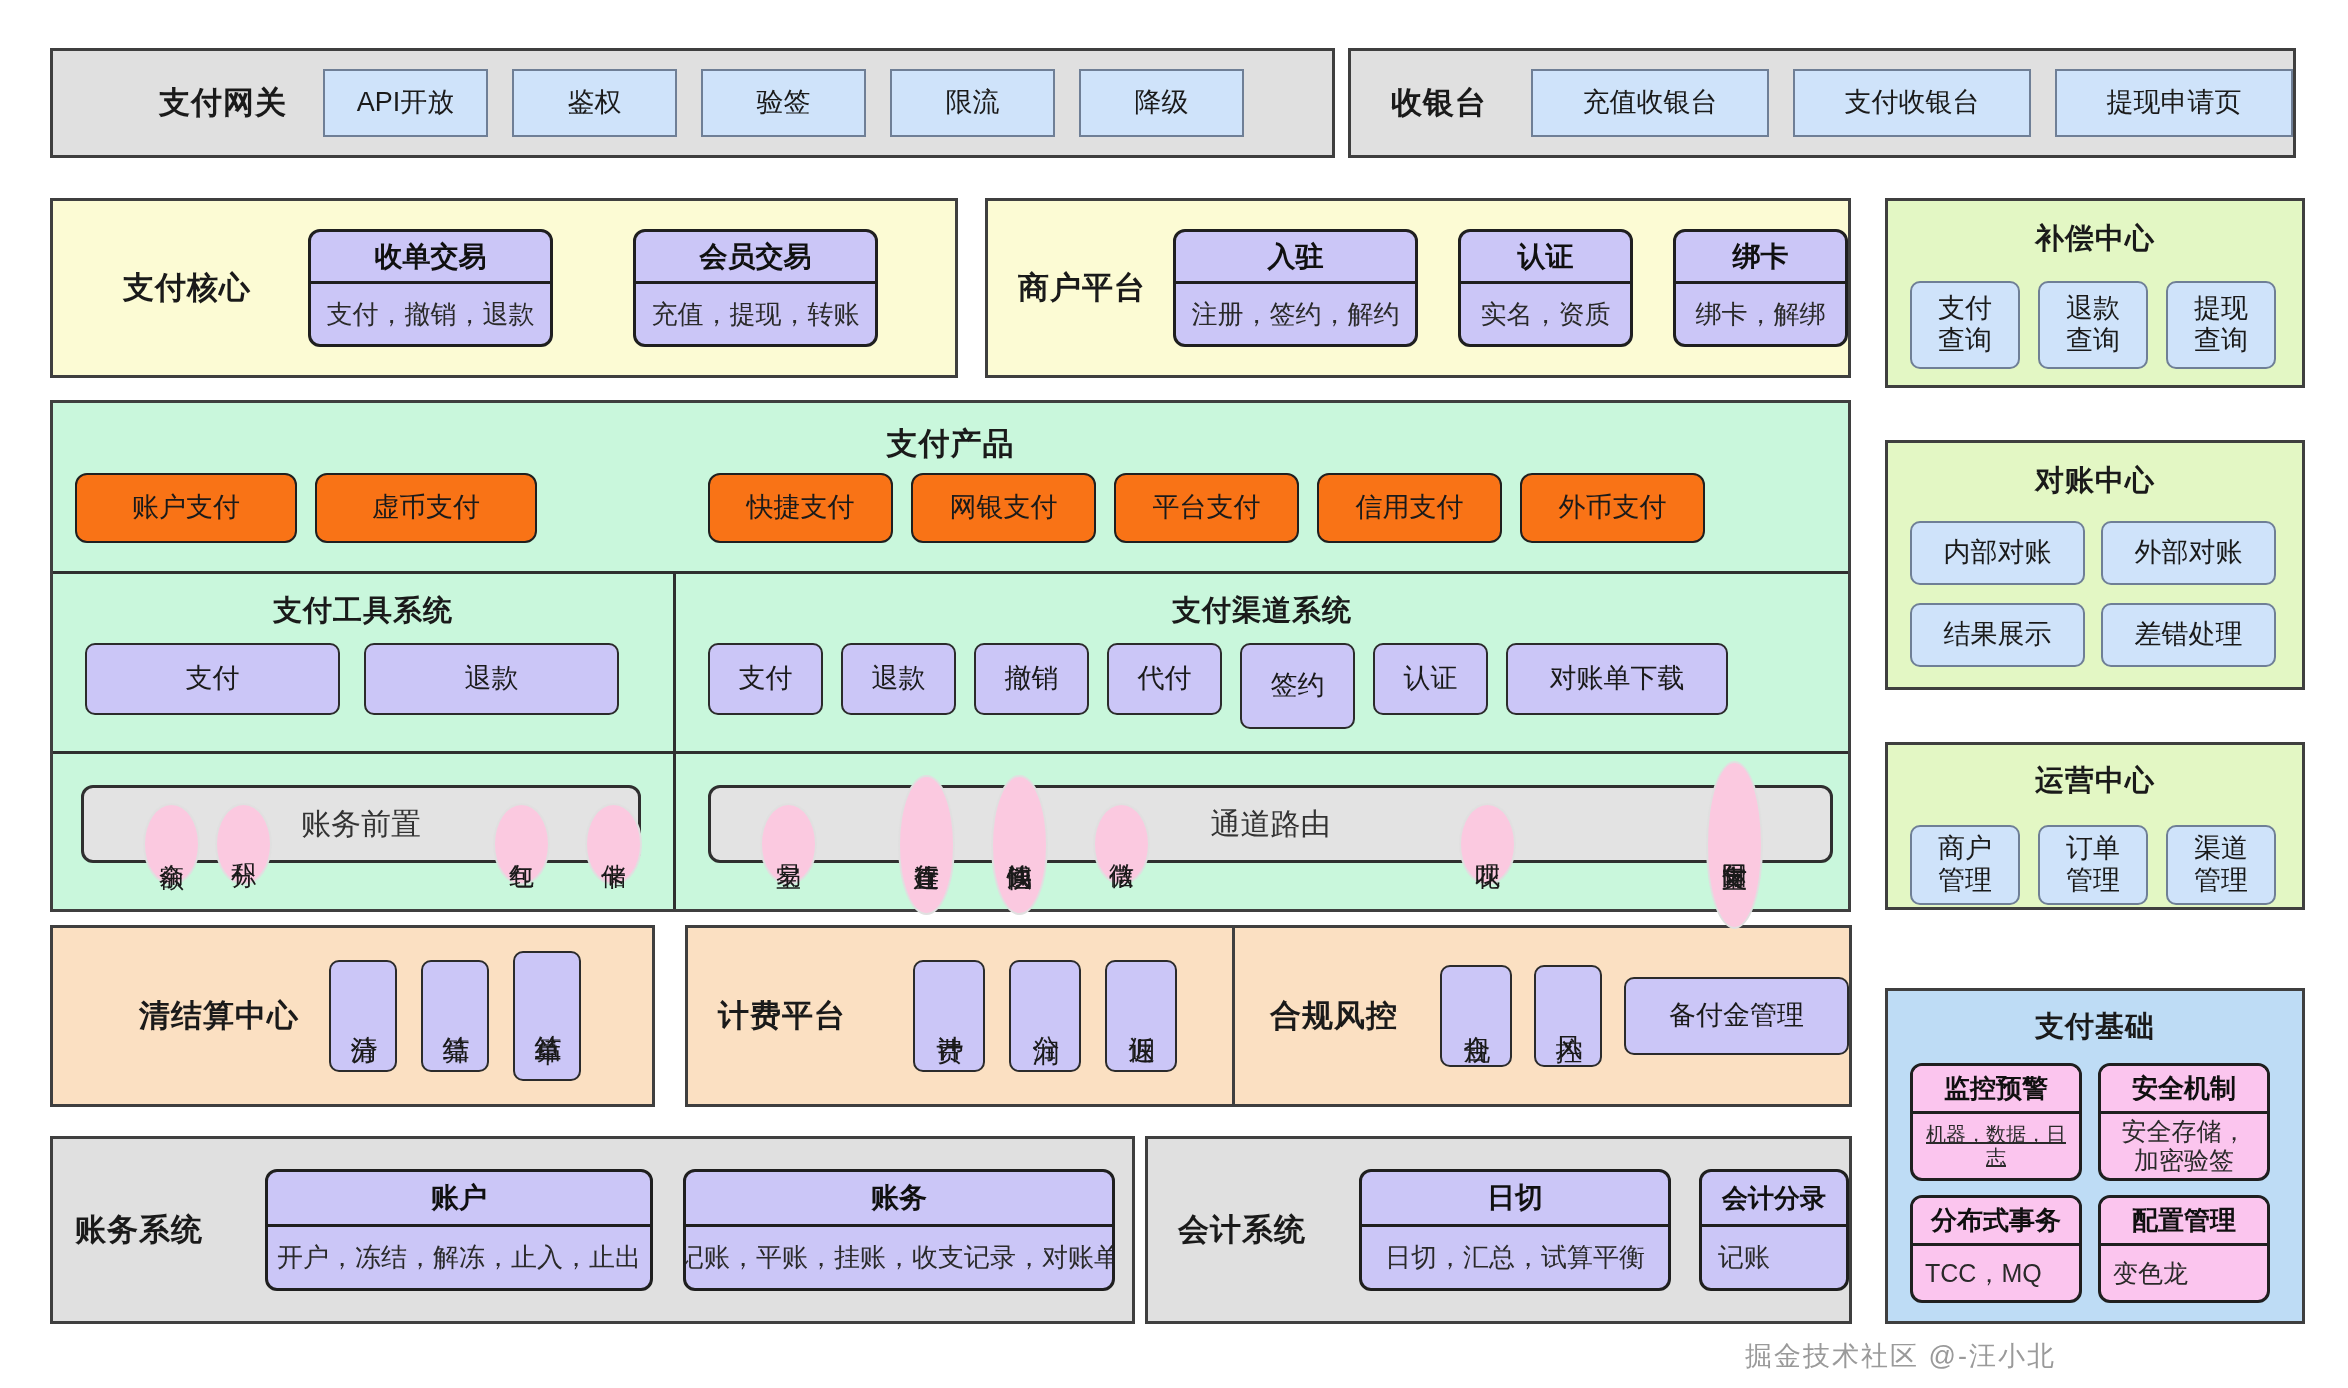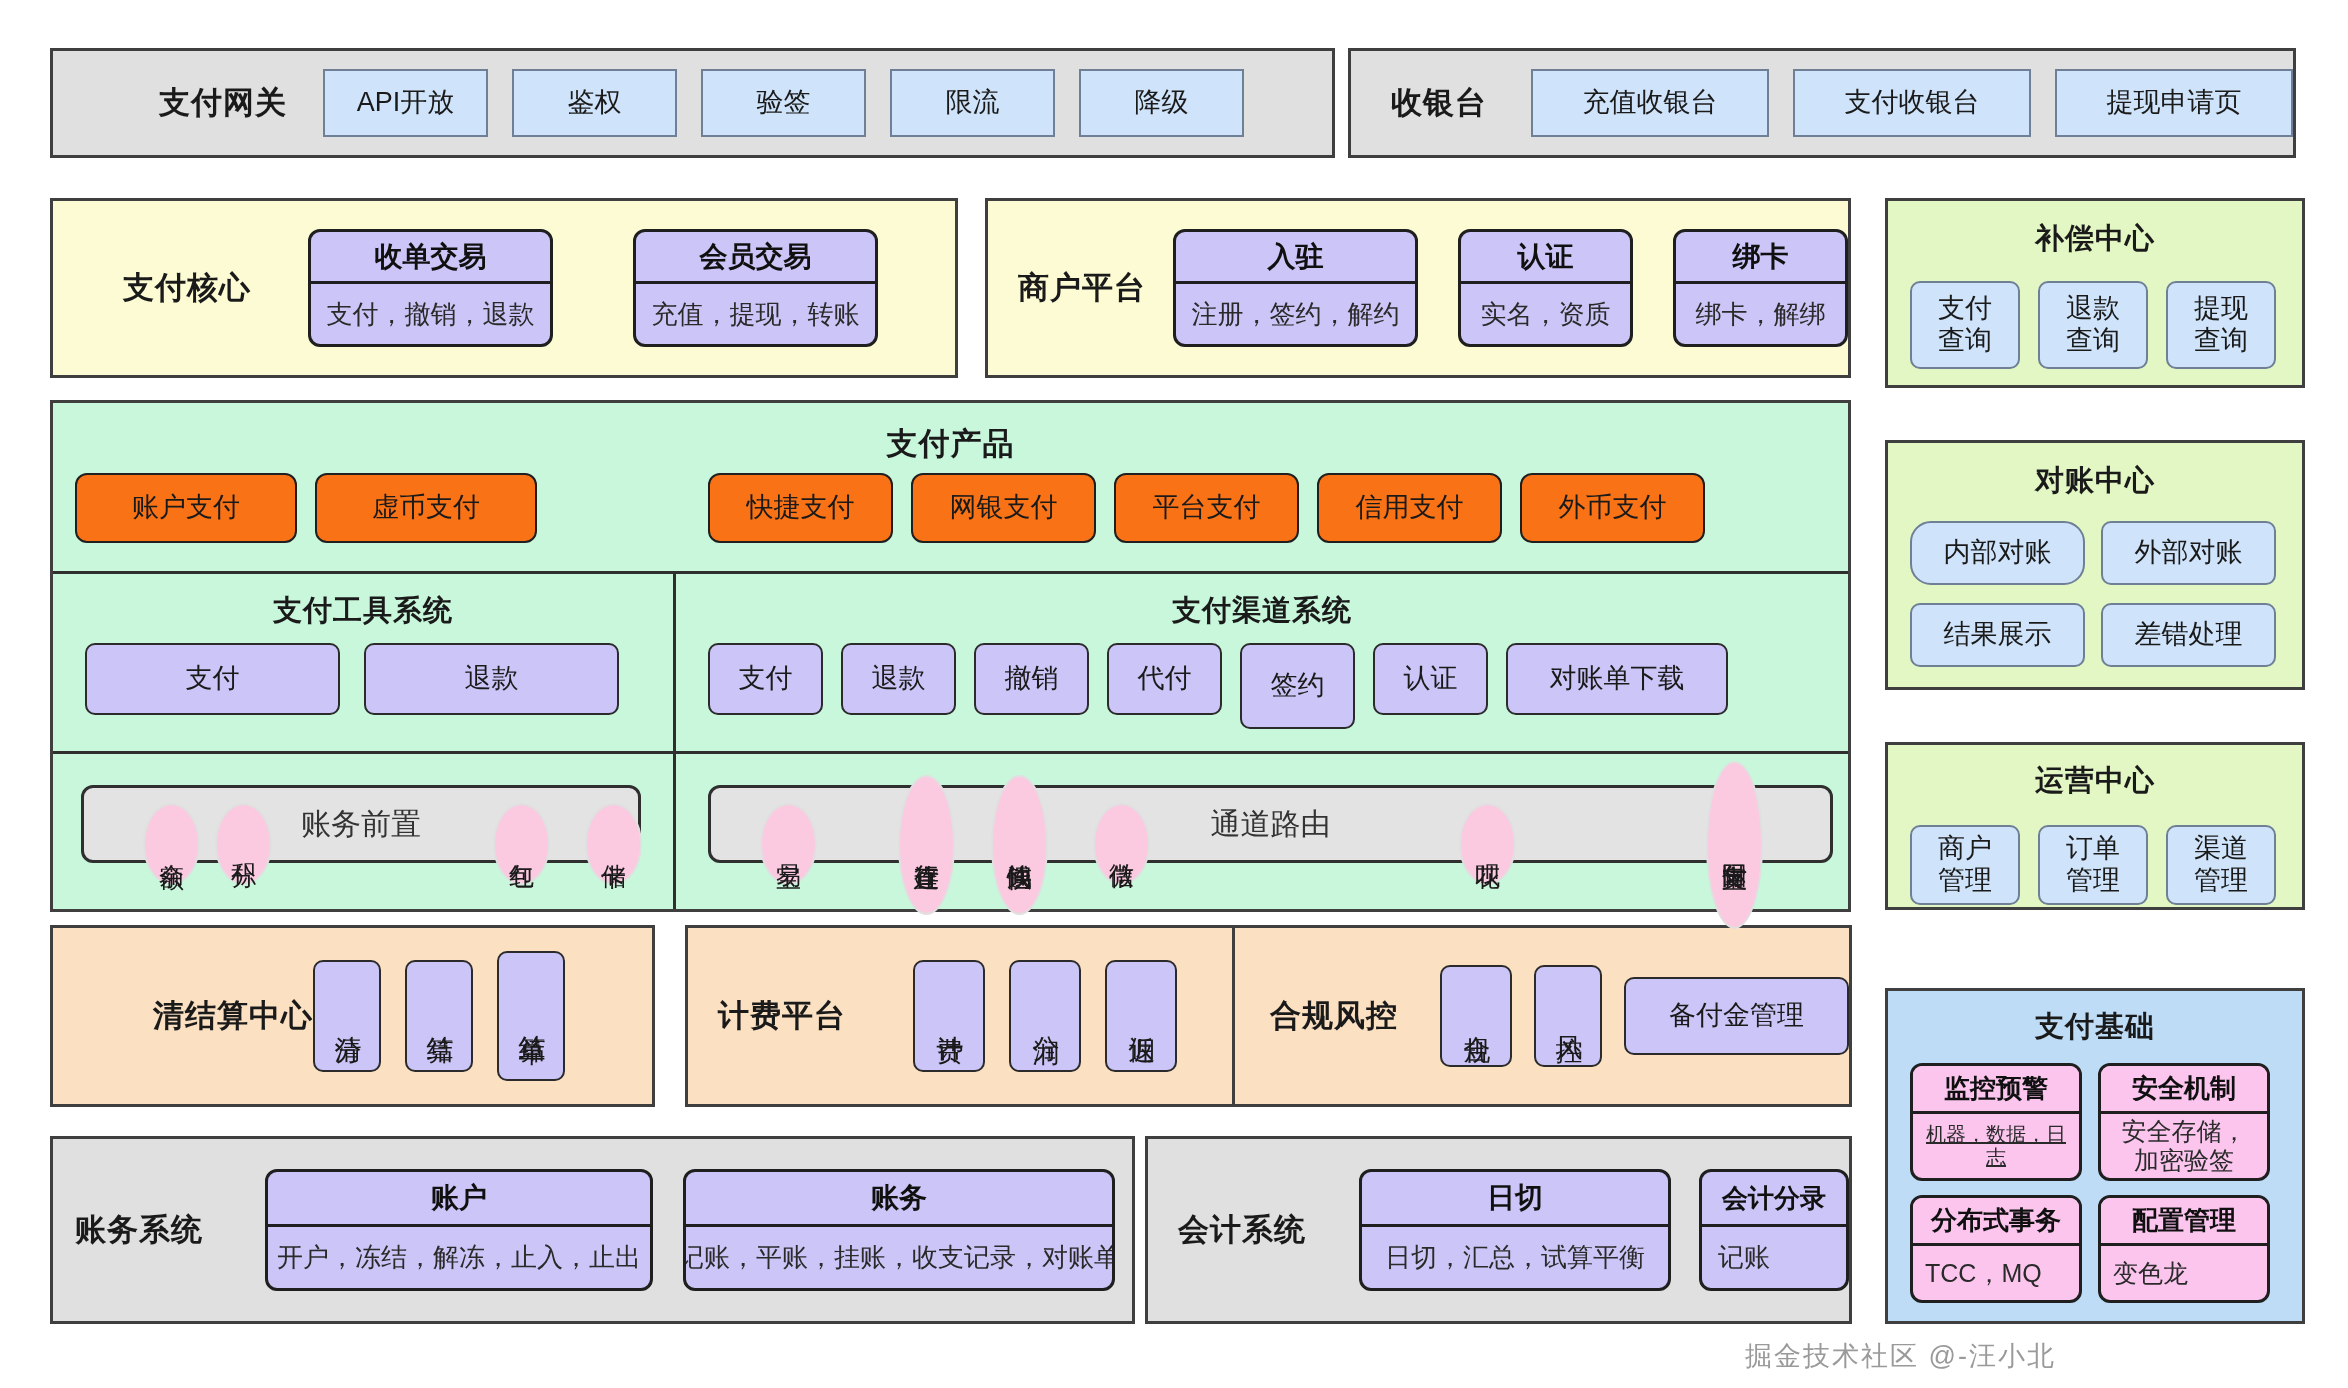--- a/index.html
+++ b/index.html
@@ -246,21 +246,21 @@
     </div>
     <div class="bubble" style="left:707px; top:400px; width:57px; height:82px;">易宝</div>
     <div class="bubble" style="left:845px; top:372px; width:57px; height:140px;">建行直连</div>
     <div class="bubble" style="left:938px; top:372px; width:57px; height:140px;">快钱间连</div>
     <div class="bubble" style="left:1040px; top:400px; width:57px; height:82px;">微信</div>
     <div class="bubble" style="left:1406px; top:400px; width:57px; height:82px;">花呗</div>
     <div class="bubble" style="left:1653px; top:358px; width:57px; height:168px;">支付宝国际</div>
   </div>
 
   <div class="panel orange" style="left:50px; top:925px; width:605px; height:182px;">
-    <div class="panel-title" style="margin-left:40px; width:220px; text-align:right;">清结算中心</div>
+    <div class="panel-title" style="margin-left:56px; width:220px; text-align:center;">清结算中心</div>
     <div style="display:flex; gap:24px; align-items:center;">
       <div class="chip purple" style="width:68px;height:112px;">
         <span class="vchip">清分</span>
       </div>
       <div class="chip purple" style="width:68px;height:112px;">
         <span class="vchip">结算</span>
       </div>
       <div class="chip purple" style="width:68px;height:130px;">
         <span class="vchip">结算单</span>
       </div>
@@ -331,21 +331,21 @@
       <div class="chip blue" style="width:110px;height:88px;border-radius:10px;white-space:pre-line;">退款
 查询</div>
       <div class="chip blue" style="width:110px;height:88px;border-radius:10px;white-space:pre-line;">提现
 查询</div>
     </div>
   </div>
 
   <div class="panel ltgreen" style="left:1885px; top:440px; width:420px; height:250px; display:block;">
     <div class="panel-title centered" style="top:18px; font-size:29px;">对账中心</div>
     <div style="position:absolute; left:22px; top:78px; display:grid; grid-template-columns:175px 175px; gap:18px 16px;">
-      <div class="chip blue" style="height:64px;border-radius:21px;">内部对账</div>
+      <div class="chip blue" style="height:64px;border-radius:10px;">内部对账</div>
       <div class="chip blue" style="height:64px;border-radius:10px;">外部对账</div>
       <div class="chip blue" style="height:64px;border-radius:10px;">结果展示</div>
       <div class="chip blue" style="height:64px;border-radius:10px;">差错处理</div>
     </div>
   </div>
 
   <div class="panel ltgreen" style="left:1885px; top:742px; width:420px; height:168px; display:block;">
     <div class="panel-title centered" style="top:16px; font-size:29px;">运营中心</div>
     <div style="position:absolute; left:22px; top:80px; display:flex; gap:18px;">
       <div class="chip blue" style="width:110px;height:80px;border-radius:10px;white-space:pre-line;">商户

